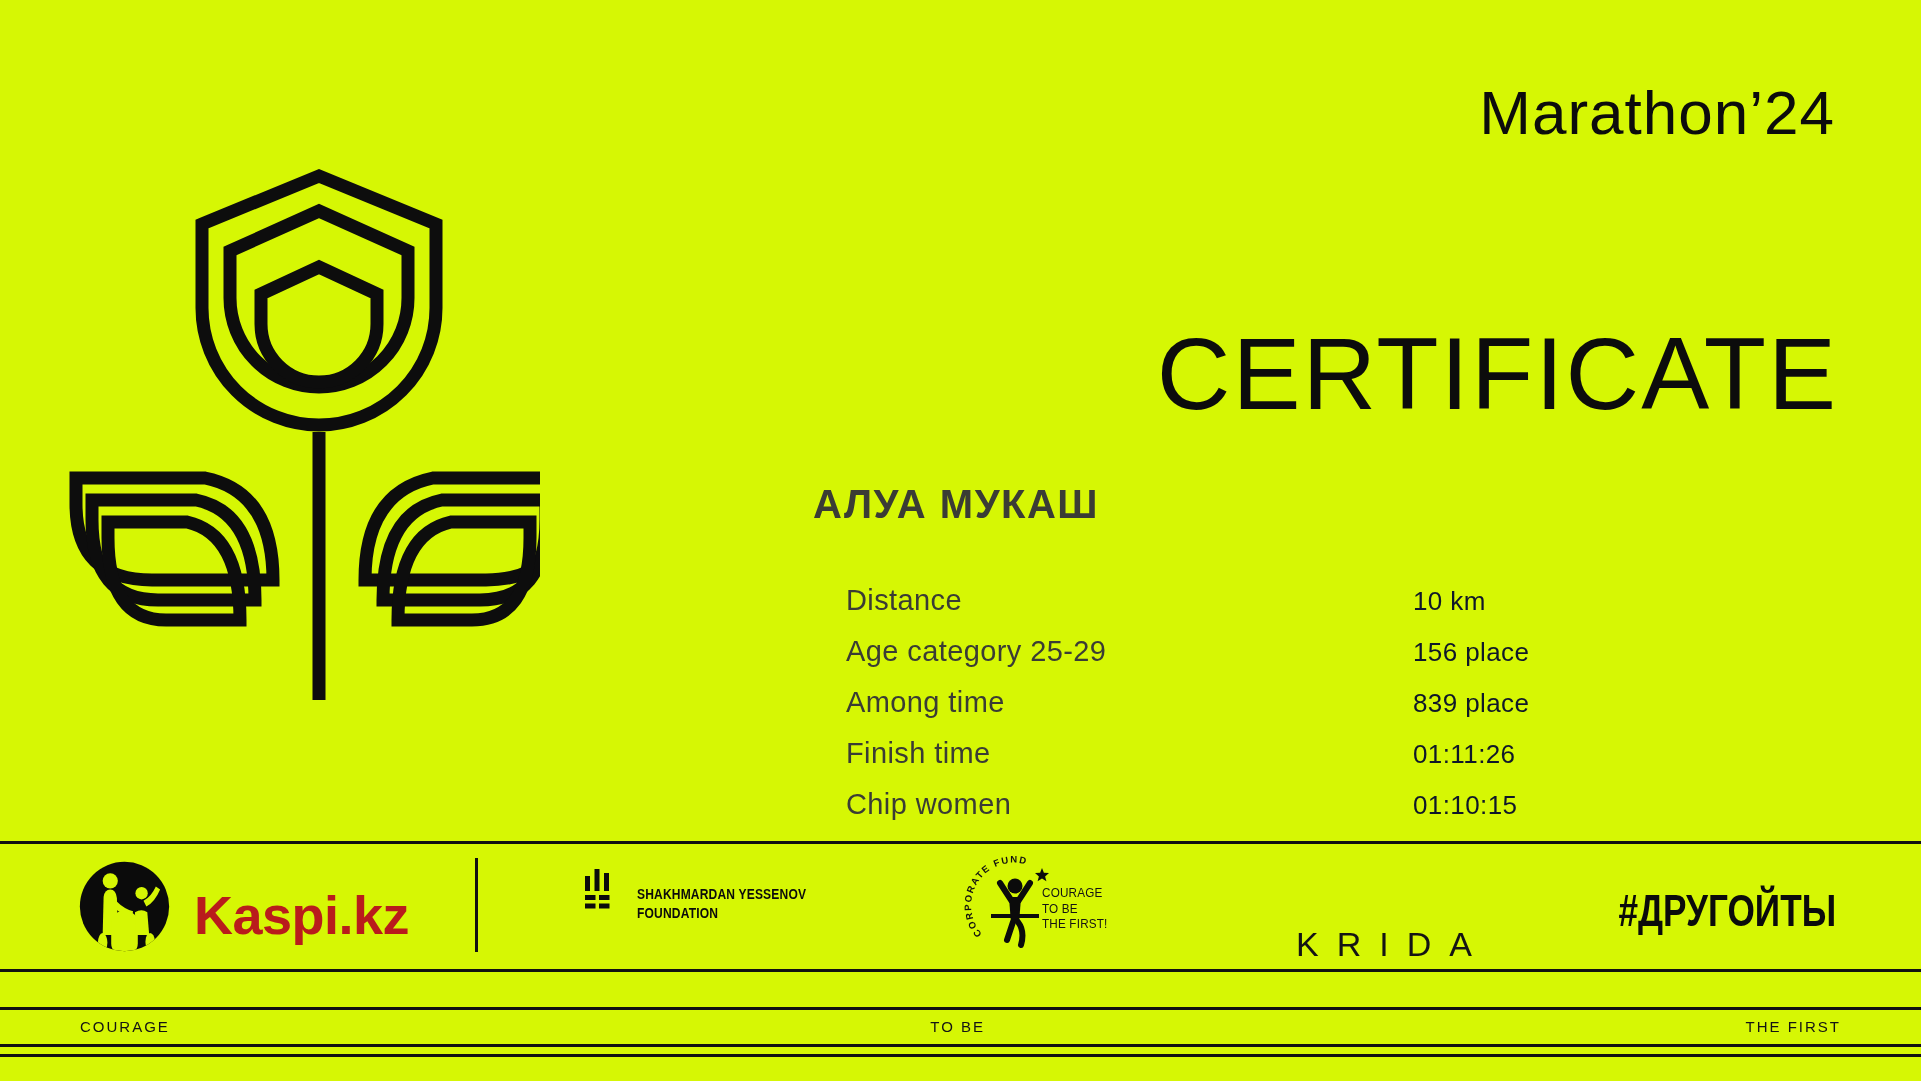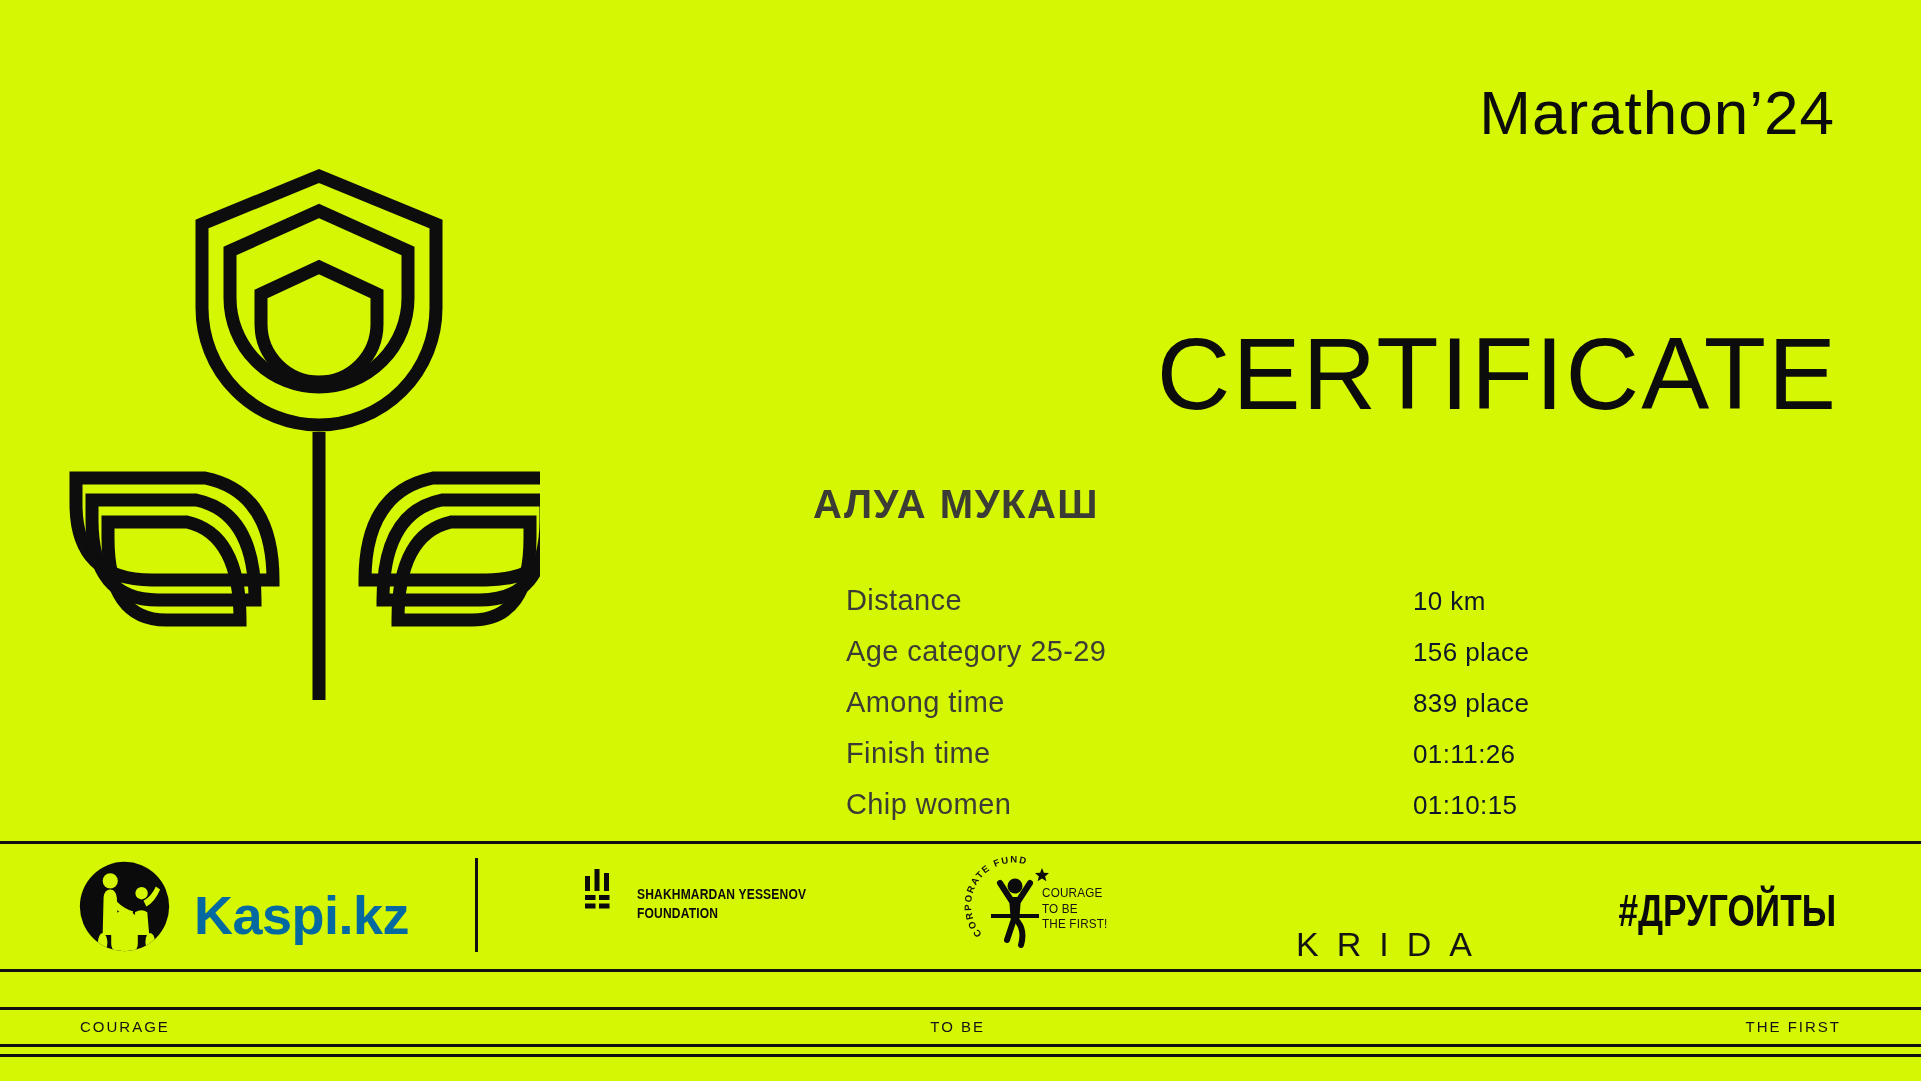--- a/index.html
+++ b/index.html
@@ -34,21 +34,21 @@
   }
   .detail-row .val{
     position:absolute;left:567px;top:2px;
     font-size:26px;color:#0f172a;letter-spacing:0.4px;white-space:nowrap;
   }
   
   .rule{left:0;width:1921px;background:#111;}
   
   .kaspi-word{
     left:194px;top:884px;font-size:54px;font-weight:700;
-    letter-spacing:-0.5px;color:#0369a1;white-space:nowrap;
+    letter-spacing:-0.5px;color:#b91c1c;white-space:nowrap;
   }
   .v-divider{left:475px;top:858px;width:3px;height:94px;background:#111;}
   .yessenov-text{
     left:637px;top:885px;color:#0b0b0b;font-weight:700;
     font-size:14px;line-height:19px;letter-spacing:0.2px;
     transform:scaleX(0.86);transform-origin:left top;white-space:nowrap;
   }
   .fund-tagline{
     left:1042px;top:885px;color:#141414;font-weight:500;
     font-size:13px;line-height:15.5px;letter-spacing:0.2px;

